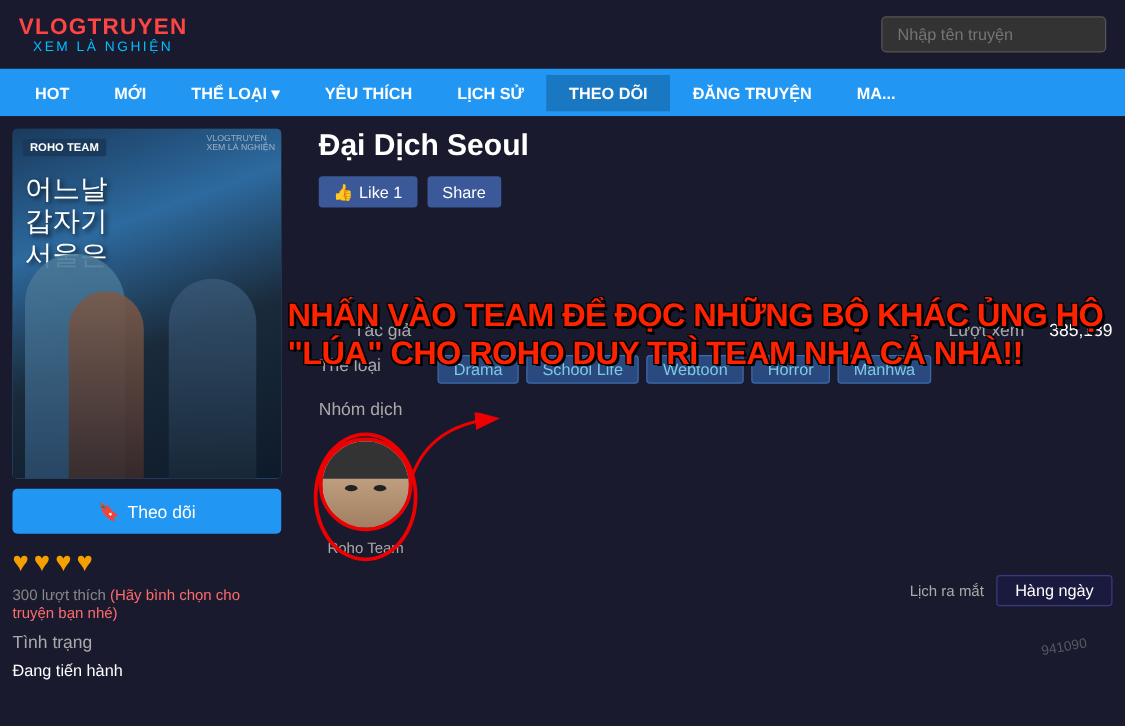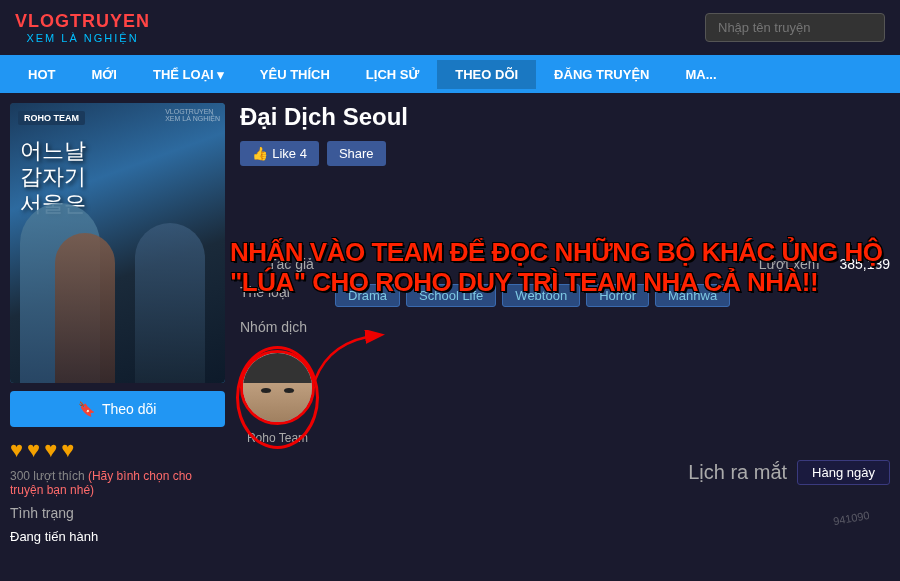--- a/index.html
+++ b/index.html
@@ -66,21 +66,21 @@
       cursor: pointer;
       white-space: nowrap;
     }
     .nav-item.active { background: rgba(0,0,0,0.2); }
 
     
     .main-content {
       display: flex;
       background: #1a1a2e;
       padding: 10px;
-      gap: 15px;
+      gap: 30px;
     }
 
     
     .left-panel {
       width: 215px;
       flex-shrink: 0;
     }
     .manga-cover {
       width: 215px;
       height: 280px;
@@ -281,21 +281,21 @@
       background: #333;
       border-radius: 35px 35px 0 0;
     }
 
     .release-info {
       margin-left: auto;
       display: flex;
       align-items: center;
       gap: 10px;
     }
-    .release-label { color: #aaa; font-size: 20px; }
+    .release-label { color: #aaa; font-size: 12px; }
     .release-badge {
       background: #1a1a3e;
       border: 1px solid #3a3a7e;
       color: white;
       padding: 4px 14px;
       border-radius: 3px;
       font-size: 13px;
     }
 
     .watermark-bottom {
@@ -380,21 +380,21 @@
       <span class="status-value">Đang tiến hành</span>
     </div>
   </div>
 
   <div class="right-panel">
     <h1 class="manga-title">Đại Dịch Seoul</h1>
 
     <div class="action-buttons">
       <button class="btn-like">
         <span>👍</span>
-        <span>Like 4</span>
+        <span>Like 1</span>
       </button>
       <button class="btn-share">Share</button>
     </div>
 
     <div class="overlay-text">NHẤN VÀO TEAM ĐỂ ĐỌC NHỮNG BỘ KHÁC ỦNG HỘ "LÚA" CHO ROHO DUY TRÌ TEAM NHA CẢ NHÀ!!</div>
 
     <div class="info-row" style="margin-top: 90px; margin-left: 28px;">
       <span class="info-label">Tác giả</span>
       <div class="info-right">
         <span class="info-right-label">Lượt xem</span>

